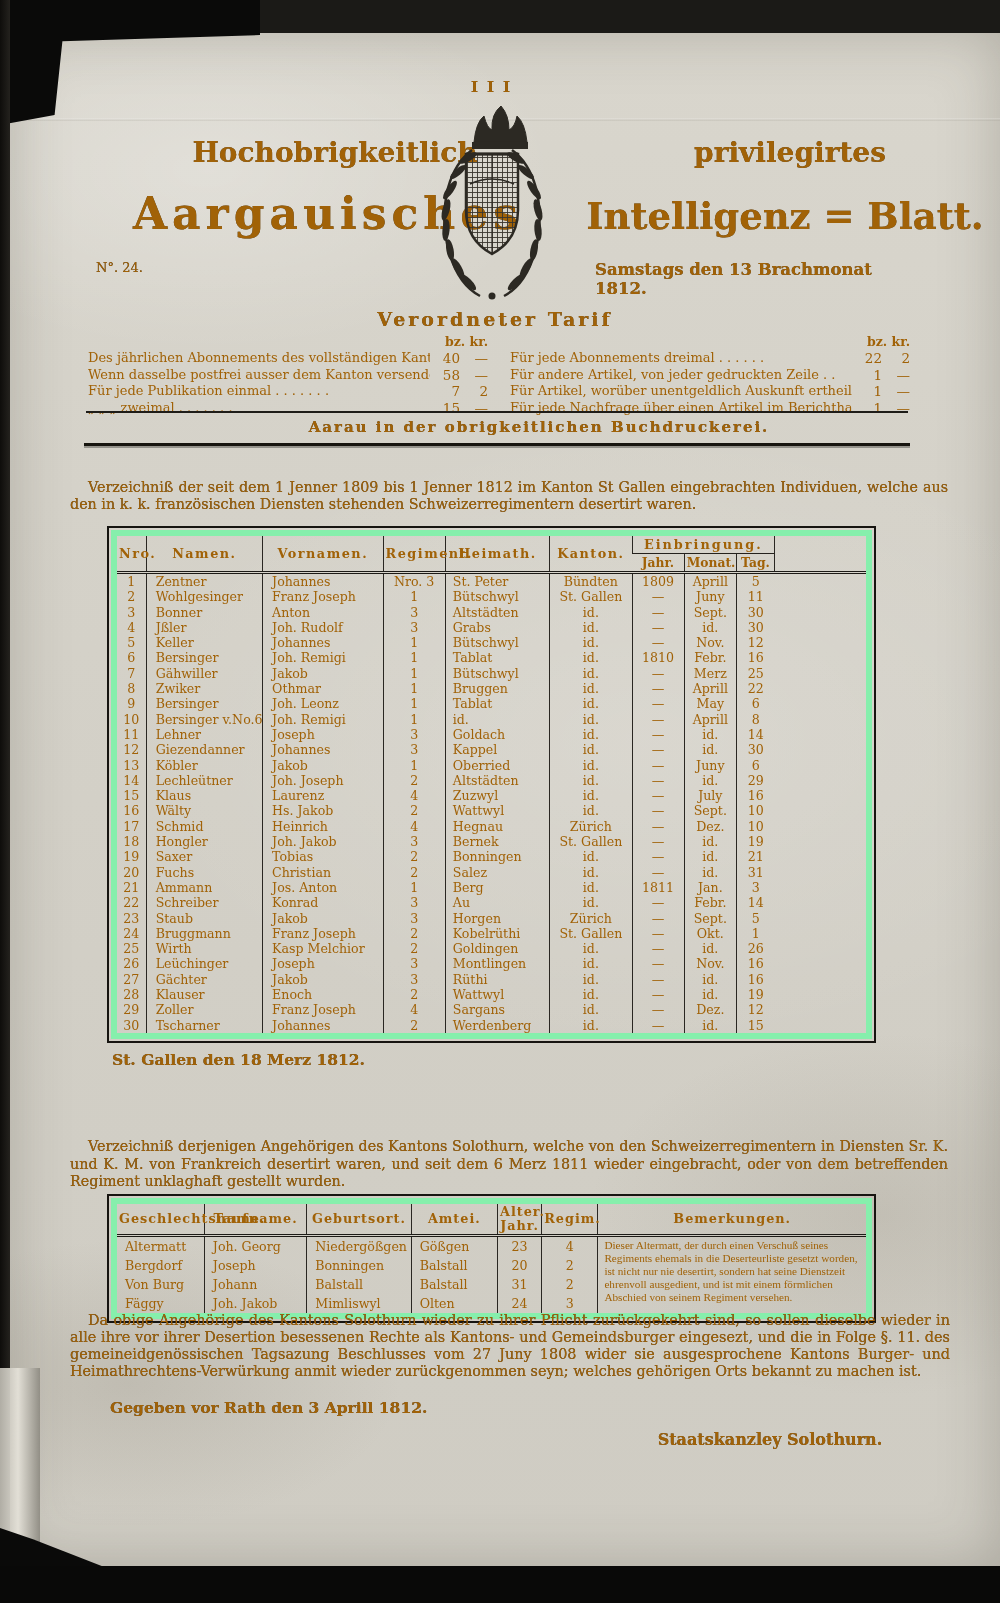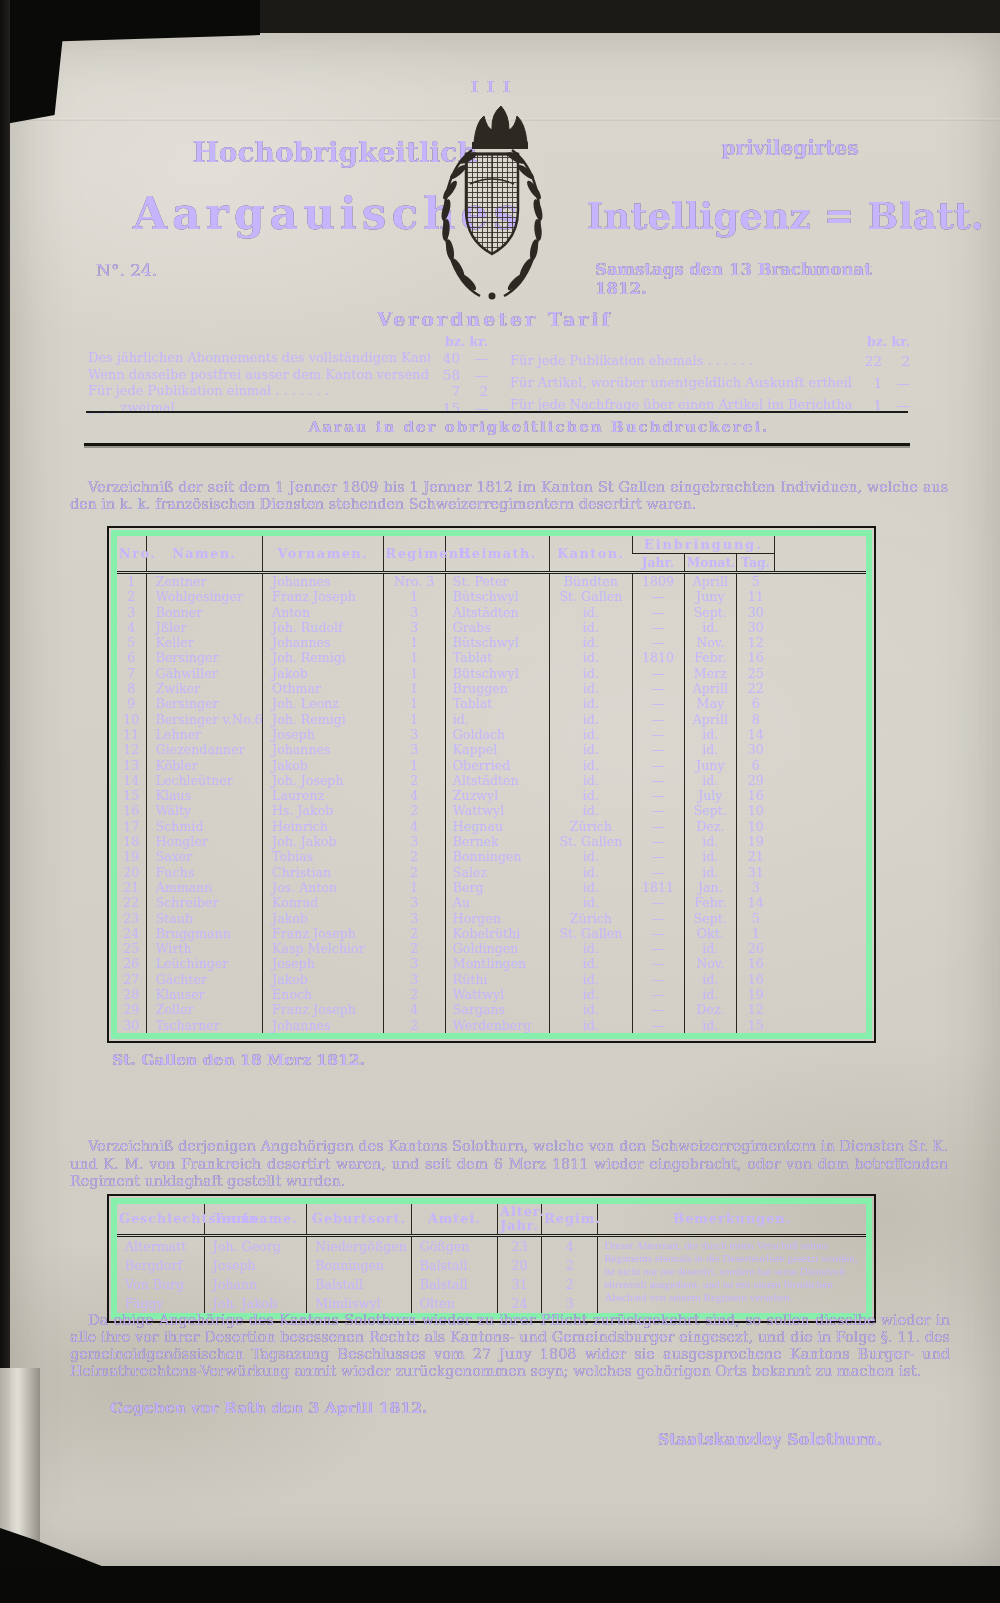--- a/index.html
+++ b/index.html
@@ -1,17 +1,17 @@
 <!DOCTYPE html>
 <html><head>
 <meta charset="utf-8">
 <style>
   html,body{margin:0;padding:0;background:#0c0c0c;}
   .scan{position:relative;width:1000px;height:1603px;background:#14130f;overflow:hidden;
-        font-family:"DejaVu Serif", serif;color:#c4b5fd;}
+        font-family:"DejaVu Serif", serif;color:#a16207;}
   
   .bg-top{position:absolute;left:0;top:0;width:1000px;height:33px;background:#1b1a17;}
   .bg-corner{position:absolute;left:0;top:0;width:260px;height:125px;background:#0a0a09;
              clip-path:polygon(0 0,100% 0,100% 28%,24% 33%,21% 92%,0 100%);}
   .bg-left{position:absolute;left:0;top:0;width:10px;height:1603px;background:linear-gradient(90deg,#0e0d0b,#24221e);}
   .bg-bottom{position:absolute;left:0;top:1566px;width:1000px;height:37px;background:#090908;}
   .bg-bottom-left{position:absolute;left:0;top:1528px;width:110px;height:75px;background:#0a0a09;
                   clip-path:polygon(0 0,30% 15%,100% 55%,100% 100%,0 100%);}
   
   .paper{position:absolute;left:9px;top:31px;width:991px;height:1537px;
@@ -23,24 +23,24 @@
            linear-gradient(180deg,#d9d6cd 0%,#d5d2c9 30%,#d2cfc6 60%,#cfccc3 100%);
          box-shadow:inset 0 0 60px rgba(60,55,45,.25);}
   .fold{position:absolute;left:9px;top:118px;width:991px;height:3px;
         background:linear-gradient(180deg,rgba(255,255,255,.5),rgba(90,85,70,.25));opacity:.5;}
   .curl{position:absolute;left:0;top:1368px;width:40px;height:200px;
         background:linear-gradient(90deg,#b9b6ad,#e4e1d8 45%,#8f8c83);border-radius:0 0 18px 0;opacity:.95;}
   
   .abs{position:absolute;}
   .pageno{left:0;top:78px;width:990px;text-align:center;font-size:15px;font-weight:bold;letter-spacing:9px;}
   .pre-left{left:130px;top:136px;width:410px;font-size:28px;font-weight:bold;text-align:center;}
-  .pre-right{left:600px;top:136px;width:380px;font-size:20px;font-weight:bold;text-align:center;}
+  .pre-right{left:600px;top:136px;width:380px;font-size:28px;font-weight:bold;text-align:center;}
   .title-left{left:88px;top:188px;width:480px;font-size:44px;font-weight:bold;letter-spacing:5px;text-align:center;}
   .title-right{left:565px;top:194px;width:440px;font-size:37px;font-weight:bold;text-align:center;}
-  .issue{left:96px;top:260px;font-size:17px;}
+  .issue{left:96px;top:260px;font-size:13px;}
   .datehead{left:595px;top:260px;width:290px;font-size:16.5px;font-weight:bold;}
   .tarif-title{left:0;top:308px;width:990px;text-align:center;font-size:19px;font-weight:bold;letter-spacing:3px;}
   .tariff-flex{left:86px;top:334px;width:822px;display:flex;gap:18px;justify-content:space-between;}
   table.tariff{border-collapse:collapse;table-layout:fixed;font-size:13px;}
   table.tariff th{font-size:12.5px;font-weight:bold;text-align:right;padding:0 2px 1px 0;}
   table.tariff td{padding:0 2px;line-height:16.5px;white-space:nowrap;overflow:hidden;}
   table.tariff td:nth-child(1){text-align:left;}
   table.tariff td:nth-child(2),table.tariff td:nth-child(3){text-align:right;font-size:13.5px;}
   .rule1{left:86px;top:411px;width:822px;height:2px;background:#1e1c18;}
   .imprint{left:0;top:418px;width:990px;text-align:center;font-size:15px;font-weight:bold;letter-spacing:2px;padding-left:44px;}
@@ -190,23 +190,28 @@
           <col style="width:28px">
         </colgroup>
       <thead>
           <tr>
             <th></th>
             <th colspan="2">bz. kr.</th>
           </tr>
         </thead>
       <tbody>
           <tr>
-            <td>Für jede Publikation ehemals   .    .    .    .    .    .</td>
+            <td>Für jede Abonnements dreimal   .    .    .    .    .    .</td>
             <td>22</td>
             <td>2</td>
+          </tr>
+          <tr>
+            <td>Für andere Artikel, von jeder gedruckten Zeile    .    .</td>
+            <td>1</td>
+            <td>—</td>
           </tr>
           <tr>
             <td>Für Artikel, worüber unentgeldlich Auskunft ertheilt wird, noch</td>
             <td>1</td>
             <td>—</td>
           </tr>
           <tr>
             <td>Für jede Nachfrage über einen Artikel im Berichthaus    .</td>
             <td>1</td>
             <td>—</td>

